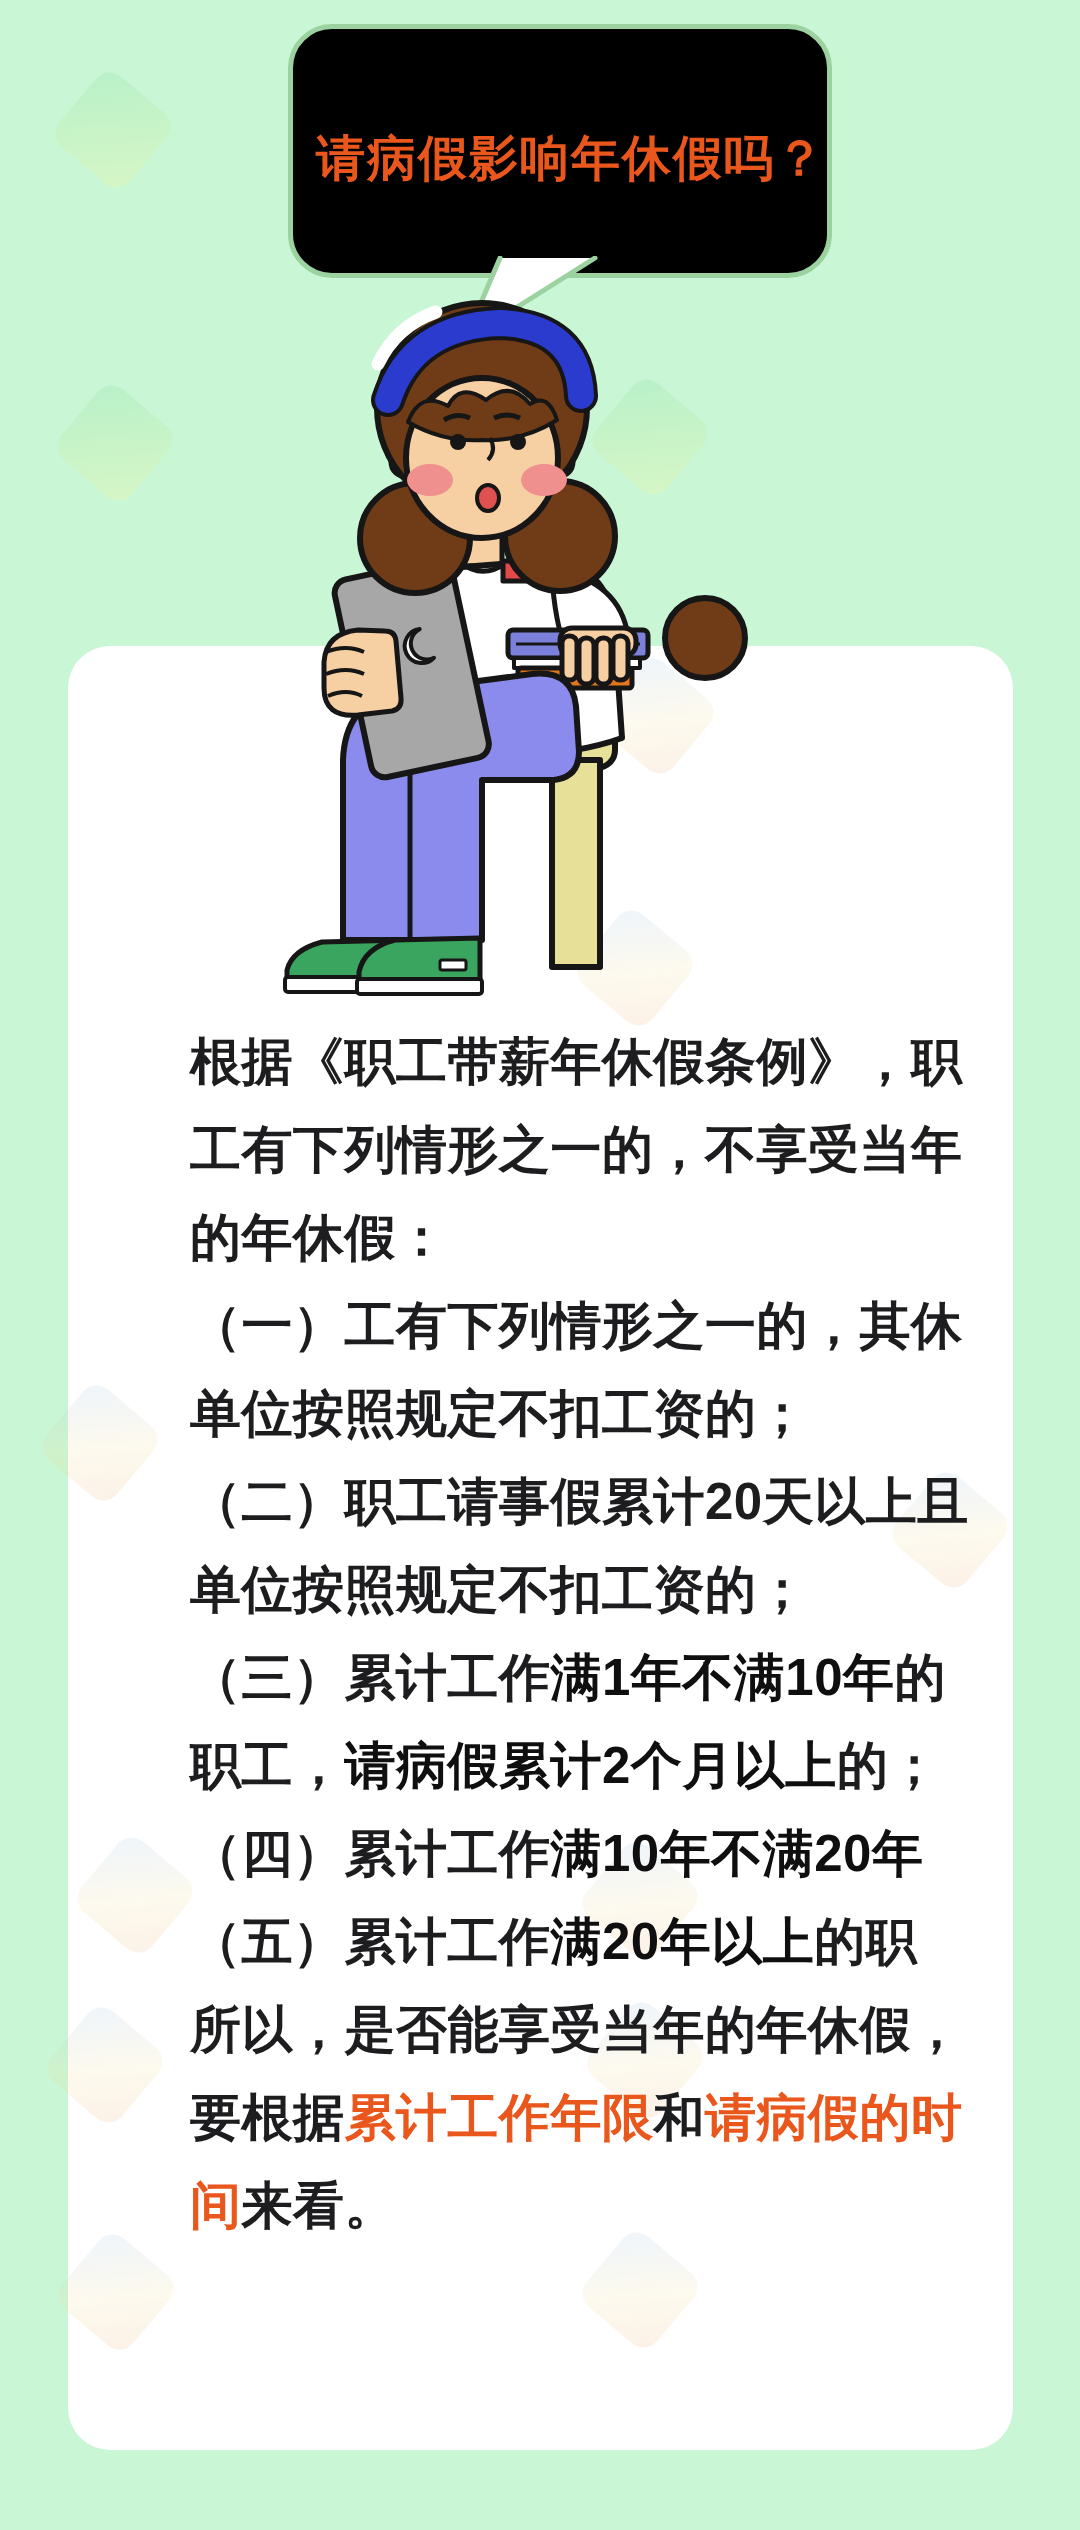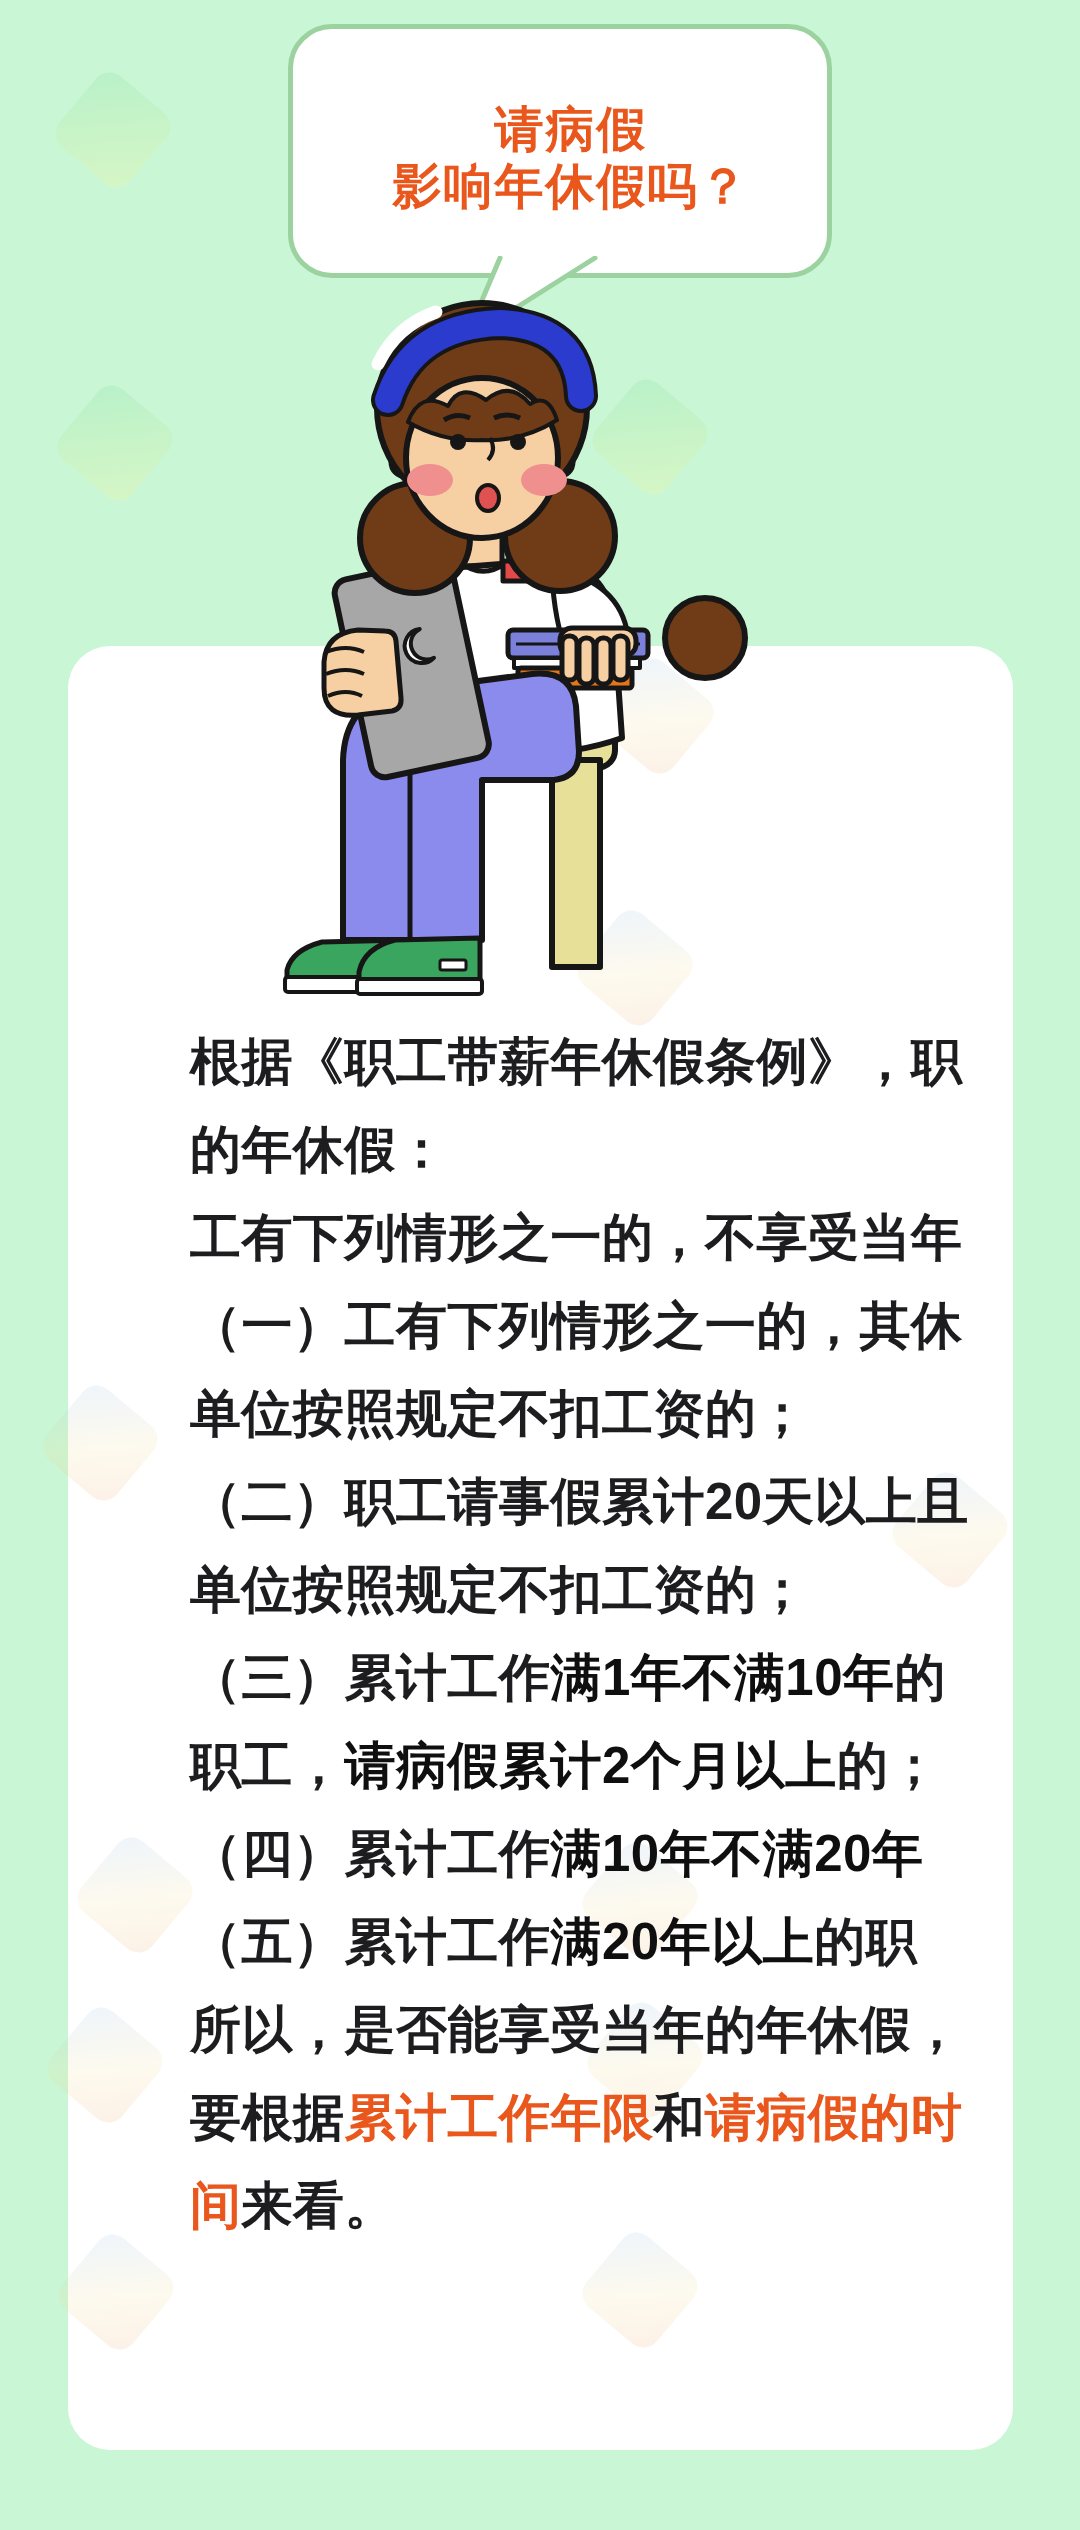--- a/index.html
+++ b/index.html
@@ -11,22 +11,22 @@
         background:#ffffff;border-radius:42px;z-index:1;}
 
   
   .wm-layer{position:absolute;inset:0;z-index:2;pointer-events:none;}
   .wm{position:absolute;width:92px;height:92px;border-radius:18px;transform:rotate(40deg);}
   .wm.g{background:linear-gradient(135deg,#9ce8b5,#eef7ae);opacity:.38;}
   .wm.c{background:linear-gradient(135deg,#8cb9ea,#f3dc8d 55%,#e89a5c);opacity:.15;}
 
   
   .bubble{position:absolute;left:288px;top:24px;width:512px;height:230px;
-          background:#ffffff;border:5px solid #9bd2a0;border-radius:44px;z-index:3;
-          display:flex;flex-direction:column;align-items:center;justify-content:center;
+          background:#000000;border:5px solid #9bd2a0;border-radius:44px;z-index:3;
+          display:flex;flex-direction:row;align-items:center;justify-content:center;
           padding-top:14px;padding-left:22px;}
   .bubble-line{font-size:49px;line-height:57px;font-weight:700;color:#e9571d;
                letter-spacing:2px;white-space:nowrap;}
   .tail{position:absolute;left:455px;top:256px;z-index:4;}
 
   
   .figure{position:absolute;left:260px;top:290px;z-index:5;}
 
   
   .paragraph{position:absolute;left:190px;top:1018px;z-index:6;}
@@ -140,22 +140,22 @@
         <path d="M230,148 q7,12 -2,22" fill="none" stroke-width="4"></path>
         <ellipse cx="170" cy="190" rx="23" ry="16" fill="#f0908e" stroke="none"></ellipse>
         <ellipse cx="284" cy="190" rx="23" ry="16" fill="#f0908e" stroke="none"></ellipse>
         <ellipse cx="228" cy="208" rx="11" ry="13" fill="#e05252" stroke-width="4"></ellipse>
       </g>
     </g>
   </svg>
 
   <div class="paragraph">
       <div class="tline"><span class="seg-n">根据《职工带薪年休假条例》，职</span></div>
+      <div class="tline"><span class="seg-n">工有下列情形之一的，不享受当年</span></div>
       <div class="tline"><span class="seg-n">的年休假：</span></div>
-      <div class="tline"><span class="seg-n">工有下列情形之一的，不享受当年</span></div>
       <div class="tline"><span class="seg-n">（一）工有下列情形之一的，其休</span></div>
       <div class="tline"><span class="seg-n">单位按照规定不扣工资的；</span></div>
       <div class="tline"><span class="seg-n">（二）职工请事假累计20天以上且</span></div>
       <div class="tline"><span class="seg-n">单位按照规定不扣工资的；</span></div>
       <div class="tline"><span class="seg-n">（三）累计工作</span><span class="seg-b">满1年不满10年</span><span class="seg-n">的</span></div>
       <div class="tline"><span class="seg-n">职工，</span><span class="seg-b">请病假累计2个月以上</span><span class="seg-n">的；</span></div>
       <div class="tline"><span class="seg-n">（四）累计工作</span><span class="seg-b">满10年不满20年</span></div>
       <div class="tline"><span class="seg-n">（五）累计工作</span><span class="seg-b">满20年以上</span><span class="seg-n">的职</span></div>
       <div class="tline"><span class="seg-n">所以，是否能享受当年的年休假，</span></div>
       <div class="tline"><span class="seg-n">要根据</span><span class="seg-ob">累计工作年限</span><span class="seg-n">和</span><span class="seg-ob">请病假的时</span></div>

